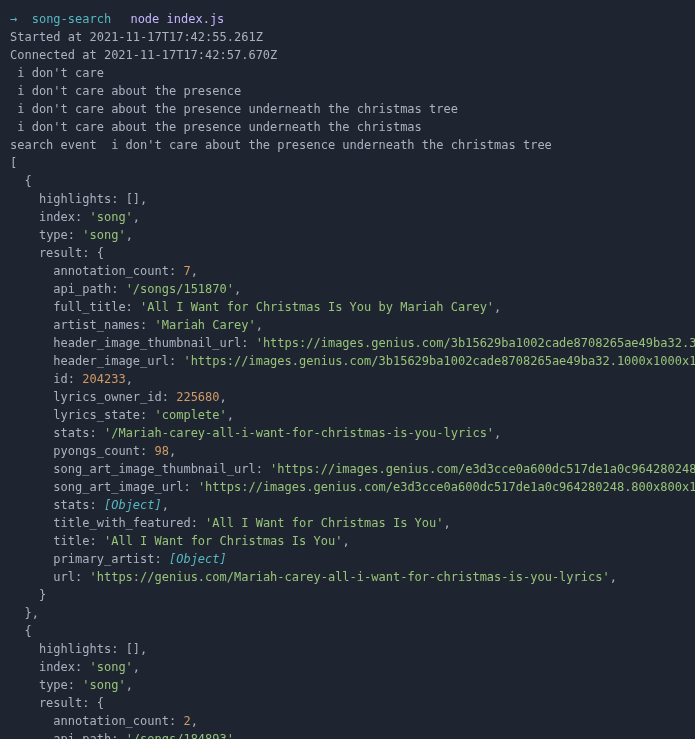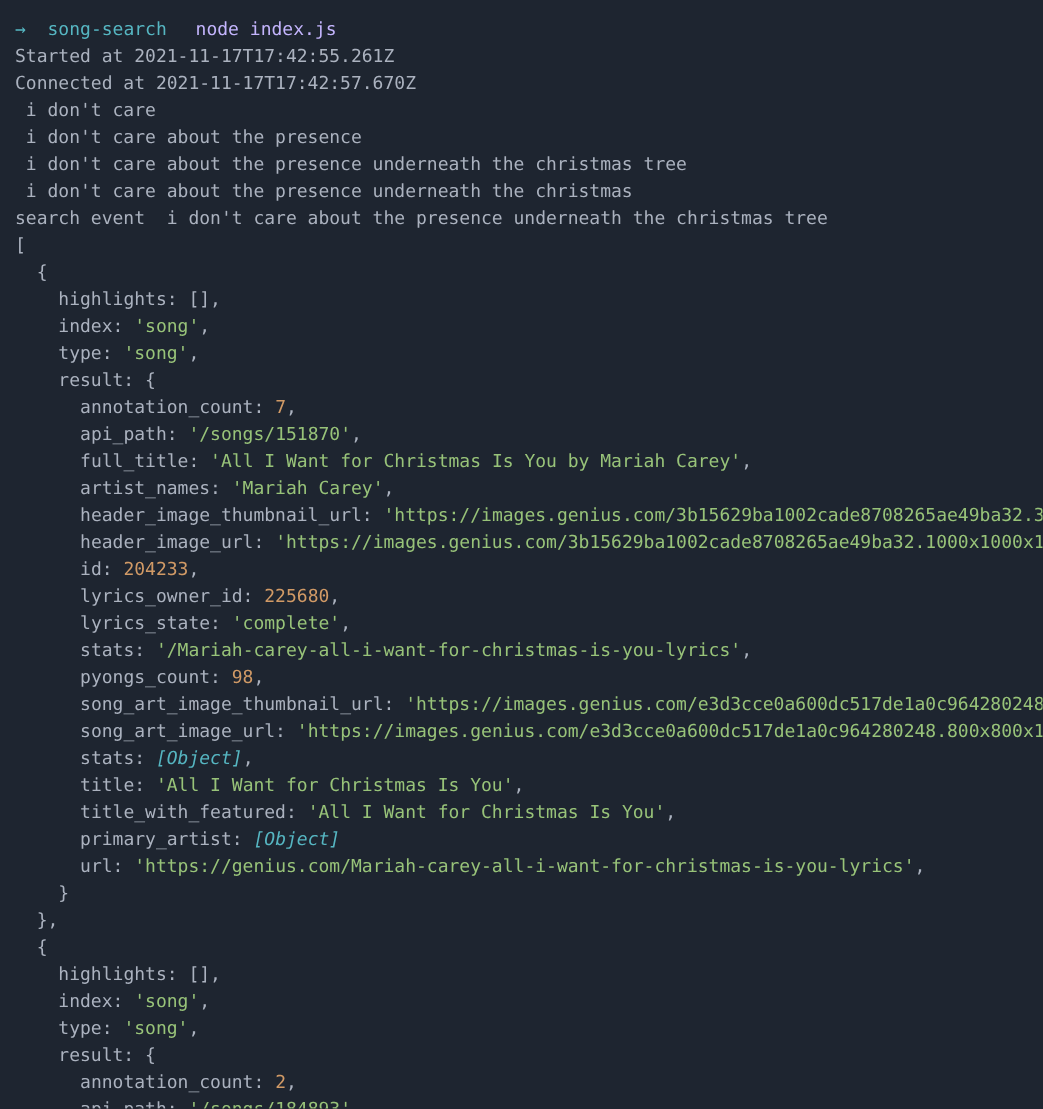--- a/index.html
+++ b/index.html
@@ -56,22 +56,22 @@
 <div class="line">      <span class="key">header_image_thumbnail_url:</span> <span class="string">'https://images.genius.com/3b15629ba1002cade8708265ae49ba32.300x300x1.jpg'</span></div>
 <div class="line">      <span class="key">header_image_url:</span> <span class="string">'https://images.genius.com/3b15629ba1002cade8708265ae49ba32.1000x1000x1.jpg'</span></div>
 <div class="line">      <span class="key">id:</span> <span class="number">204233</span><span class="punct">,</span></div>
 <div class="line">      <span class="key">lyrics_owner_id:</span> <span class="number">225680</span><span class="punct">,</span></div>
 <div class="line">      <span class="key">lyrics_state:</span> <span class="string">'complete'</span><span class="punct">,</span></div>
 <div class="line">      <span class="key">stats:</span> <span class="string">'/Mariah-carey-all-i-want-for-christmas-is-you-lyrics'</span><span class="punct">,</span></div>
 <div class="line">      <span class="key">pyongs_count:</span> <span class="number">98</span><span class="punct">,</span></div>
 <div class="line">      <span class="key">song_art_image_thumbnail_url:</span> <span class="string">'https://images.genius.com/e3d3cce0a600dc517de1a0c964280248.300x300x1.jpg'</span></div>
 <div class="line">      <span class="key">song_art_image_url:</span> <span class="string">'https://images.genius.com/e3d3cce0a600dc517de1a0c964280248.800x800x1.jpg'</span></div>
 <div class="line">      <span class="key">stats:</span> <span class="obj">[Object]</span><span class="punct">,</span></div>
+<div class="line">      <span class="key">title_with_featured:</span> <span class="string">'All I Want for Christmas Is You'</span><span class="punct">,</span></div>
 <div class="line">      <span class="key">title:</span> <span class="string">'All I Want for Christmas Is You'</span><span class="punct">,</span></div>
-<div class="line">      <span class="key">title_with_featured:</span> <span class="string">'All I Want for Christmas Is You'</span><span class="punct">,</span></div>
 <div class="line">      <span class="key">primary_artist:</span> <span class="obj">[Object]</span></div>
 <div class="line">      <span class="key">url:</span> <span class="string">'https://genius.com/Mariah-carey-all-i-want-for-christmas-is-you-lyrics'</span><span class="punct">,</span></div>
 <div class="line punct">    }</div>
 <div class="line punct">  },</div>
 <div class="line punct">  {</div>
 <div class="line">    <span class="key">highlights:</span> <span class="punct">[]</span><span class="punct">,</span></div>
 <div class="line">    <span class="key">index:</span> <span class="string">'song'</span><span class="punct">,</span></div>
 <div class="line">    <span class="key">type:</span> <span class="string">'song'</span><span class="punct">,</span></div>
 <div class="line punct">    result: {</div>
 <div class="line">      <span class="key">annotation_count:</span> <span class="number">2</span><span class="punct">,</span></div>

